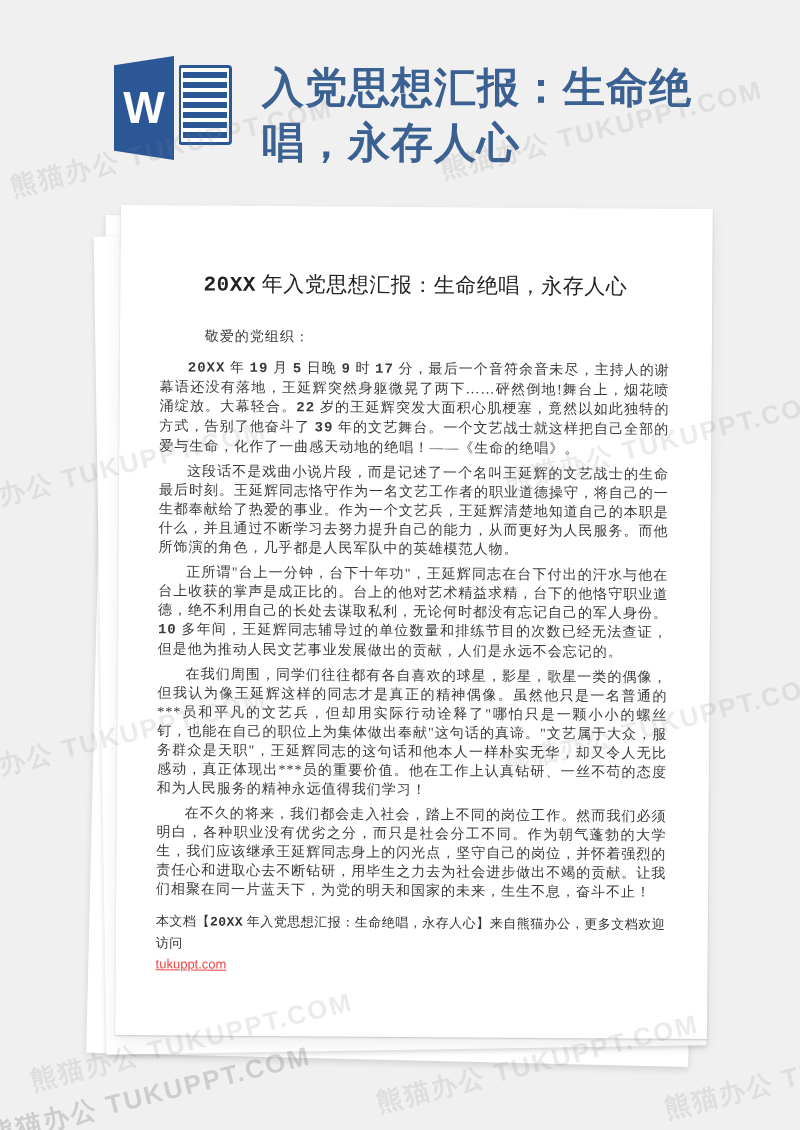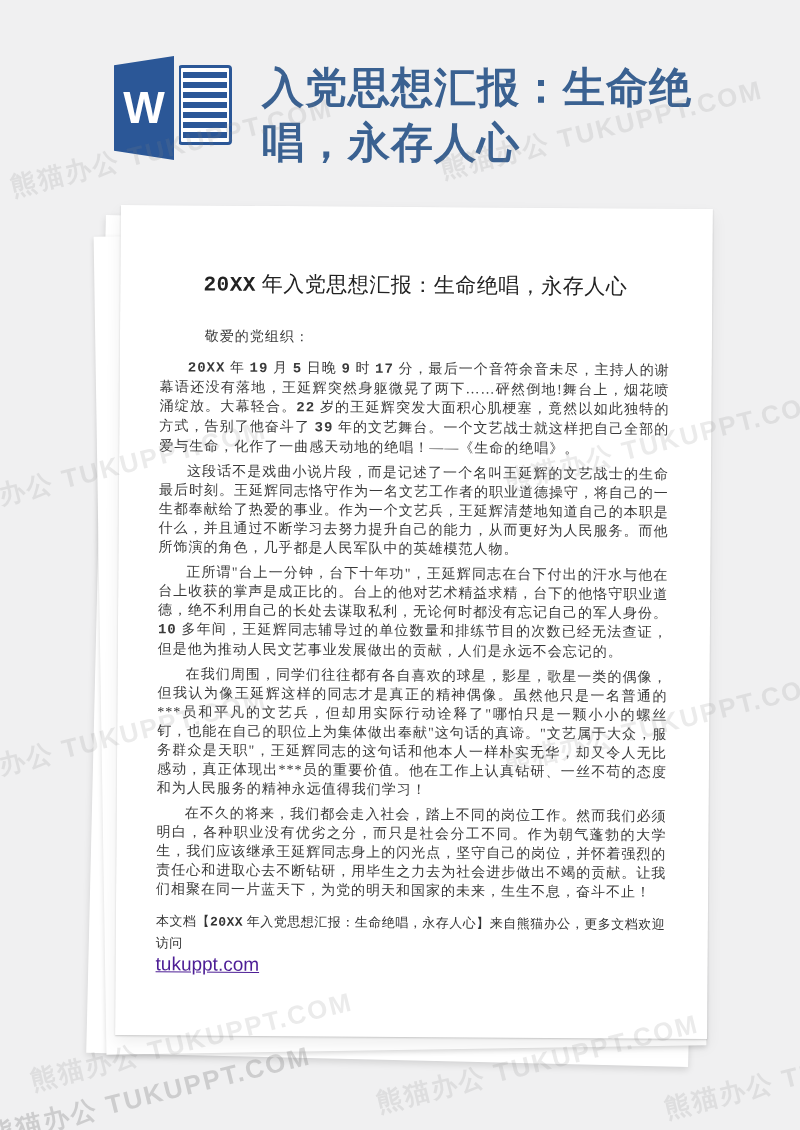--- a/index.html
+++ b/index.html
@@ -46,22 +46,22 @@
     font-weight:400;color:#222;letter-spacing:.5px;white-space:nowrap;
   }
   .doc p{margin:0 0 6px;font-size:14px;line-height:19px;letter-spacing:1px;
     text-align:justify;text-indent:2em;}
   .salutation{text-indent:3.2em !important;margin-bottom:12px !important;}
   .num-bold b{font-family:Liberation Mono, monospace;font-weight:700;}
   .footer-note{
     margin-top:12px;font-size:13px;line-height:21px;color:#333;
     letter-spacing:.5px;text-align:left;
   }
-  .footer-link{display:inline-block;color:#4c1d95;text-decoration:underline;
-    font-size:19px;line-height:21px;font-family:"Liberation Sans",sans-serif;}
+  .footer-link{display:inline-block;color:#ef4444;text-decoration:underline;
+    font-size:13px;line-height:21px;font-family:"Liberation Sans",sans-serif;}
 
   
   .wm{
     position:absolute;z-index:6;transform:rotate(-14deg);pointer-events:none;
     font-size:26px;font-weight:700;letter-spacing:2px;white-space:nowrap;
     color:rgba(130,130,130,.16);
   }
   .wm-dark{color:rgba(125,125,125,.30);}
 </style>
 </head>

